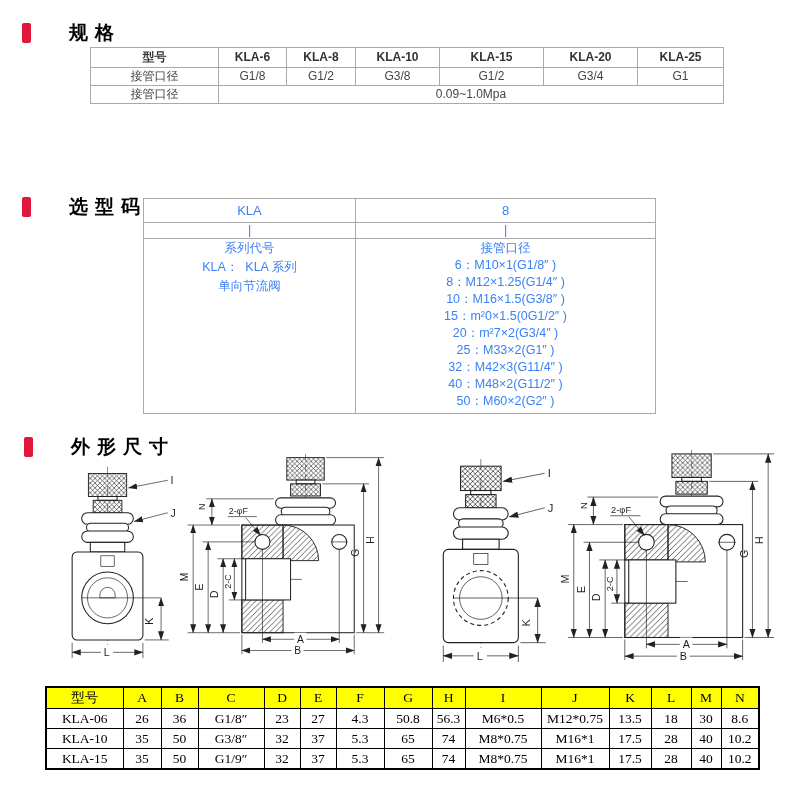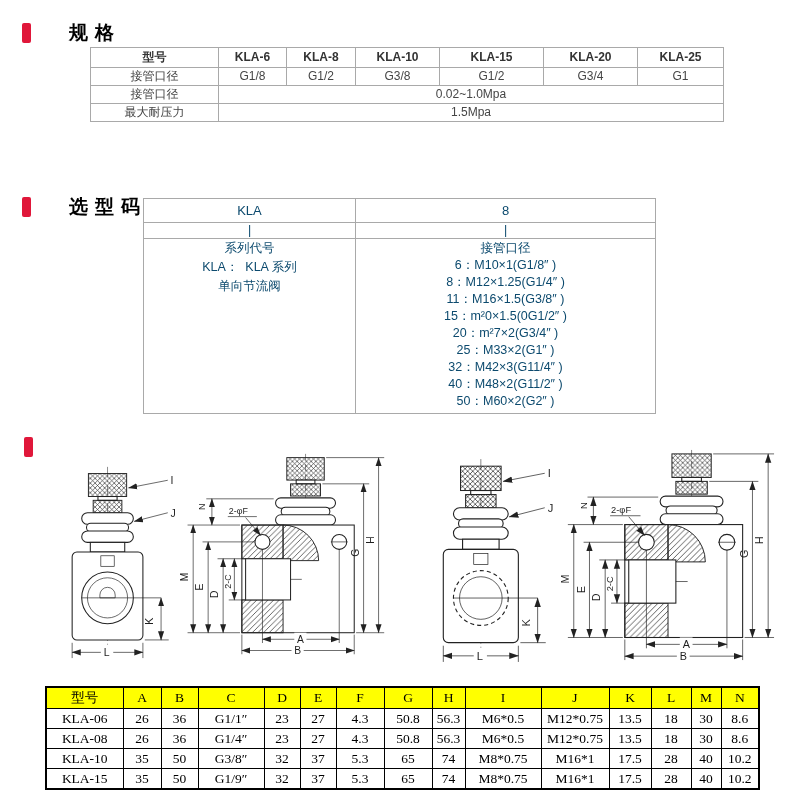--- a/index.html
+++ b/index.html
@@ -11,21 +11,21 @@
   .bar{width:9px;height:20px;background:#e0173a;border-radius:2px;}
   .sec-title{margin-left:38px;font-size:19px;font-weight:bold;color:#000000;letter-spacing:7px;white-space:nowrap;}
 
   
   table{border-collapse:collapse;table-layout:fixed;}
   .spec-table{position:absolute;left:90px;top:47px;width:633px;font-size:12px;color:#454545;}
   .spec-table th,.spec-table td{border:1px solid #a9a9a9;text-align:center;padding:0;height:17px;line-height:17px;overflow:hidden;}
   .spec-table th{height:19px;line-height:19px;font-weight:bold;color:#333;}
 
   
-  .sel-table{position:absolute;left:143px;top:198px;width:512px;font-size:12.5px;color:#0c4a6e;}
+  .sel-table{position:absolute;left:143px;top:198px;width:512px;font-size:12.5px;color:#3b82f6;}
   .sel-table td{border:1px solid #a9a9a9;text-align:center;padding:0;}
   .sel-code{height:23px;line-height:23px;font-size:13px;}
   .sel-conn{height:15px;line-height:15px;}
   .sel-body{height:174px;vertical-align:top;padding-top:3px;}
   .sel-line{line-height:19px;white-space:pre;}
   .sel-opt-title{line-height:18px;}
   .sel-opt{line-height:17px;white-space:pre;}
 
   
   .dwg{position:absolute;}
@@ -94,25 +94,21 @@
       <td>接管口径</td>
       <td>G1/8</td>
       <td>G1/2</td>
       <td>G3/8</td>
       <td>G1/2</td>
       <td>G3/4</td>
       <td>G1</td>
     </tr>
     <tr>
       <td>接管口径</td>
-      <td colspan="6">0.02~1.0Mpa</td>
-    </tr>
-    <tr>
-      <td>最大耐压力</td>
-      <td colspan="6">1.5Mpa</td>
+      <td colspan="6">0.09~1.0Mpa</td>
     </tr>
   </tbody>
     </table>
 
   <div class="sec-head" style="left:22px;top:196px;align-items:center;">
     <span class="bar"></span>
     <span class="sec-title">选型码</span>
   </div>
 
   <table class="sel-table">
@@ -132,34 +128,35 @@
     <tr>
       <td class="sel-body">
         <div class="sel-line">系列代号</div>
         <div class="sel-line">KLA：  KLA 系列</div>
         <div class="sel-line">单向节流阀</div>
       </td>
       <td class="sel-body">
         <div class="sel-opt-title">接管口径</div>
         <div class="sel-opt">6：M10×1(G1/8″ )</div>
         <div class="sel-opt">8：M12×1.25(G1/4″ )</div>
-        <div class="sel-opt">11：M16×1.5(G3/8″ )</div>
+        <div class="sel-opt">10：M16×1.5(G3/8″ )</div>
         <div class="sel-opt">15：m²0×1.5(0G1/2″ )</div>
         <div class="sel-opt">20：m²7×2(G3/4″ )</div>
         <div class="sel-opt">25：M33×2(G1″ )</div>
         <div class="sel-opt">32：M42×3(G11/4″ )</div>
         <div class="sel-opt">40：M48×2(G11/2″ )</div>
         <div class="sel-opt">50：M60×2(G2″ )</div>
       </td>
     </tr>
   </tbody>
     </table>
 
   <div class="sec-head" style="left:24px;top:436px;">
     <span class="bar"></span>
+    <span class="sec-title">外形尺寸</span>
   </div>
 
   <svg class="dwg" style="left:52px;top:464px;" width="134" height="196" viewBox="0 0 140 205">
     <line class="cl" x1="58" y1="3" x2="58" y2="202"></line>
     <rect class="knurlf" x="38" y="10" width="40" height="24"></rect>
     <rect class="ol" x="48" y="34" width="20" height="4"></rect>
     <rect class="knurlf" x="43" y="38" width="30" height="13"></rect>
     <rect class="ol" x="31" y="51" width="54" height="12" rx="6"></rect>
     <rect class="ol" x="36" y="62" width="44" height="9" rx="4.5"></rect>
     <rect class="ol" x="31" y="70" width="54" height="12" rx="6"></rect>
@@ -355,38 +352,21 @@
       <th>J</th>
       <th>K</th>
       <th>L</th>
       <th>M</th>
       <th>N</th>
     </tr>
     <tr>
       <td>KLA-06</td>
       <td>26</td>
       <td>36</td>
-      <td>G1/1″</td>
-      <td>23</td>
-      <td>27</td>
-      <td>4.3</td>
-      <td>50.8</td>
-      <td>56.3</td>
-      <td>M6*0.5</td>
-      <td>M12*0.75</td>
-      <td>13.5</td>
-      <td>18</td>
-      <td>30</td>
-      <td>8.6</td>
-    </tr>
-    <tr>
-      <td>KLA-08</td>
-      <td>26</td>
-      <td>36</td>
-      <td>G1/4″</td>
+      <td>G1/8″</td>
       <td>23</td>
       <td>27</td>
       <td>4.3</td>
       <td>50.8</td>
       <td>56.3</td>
       <td>M6*0.5</td>
       <td>M12*0.75</td>
       <td>13.5</td>
       <td>18</td>
       <td>30</td>

